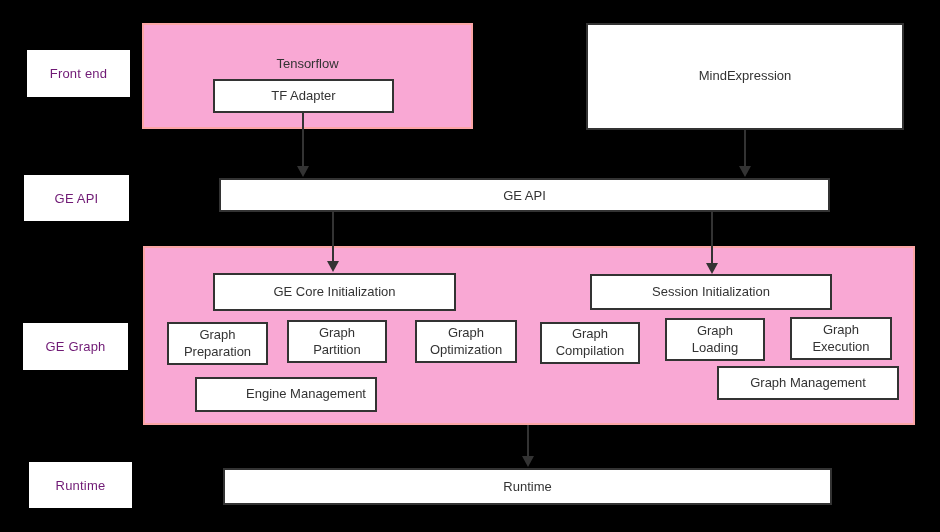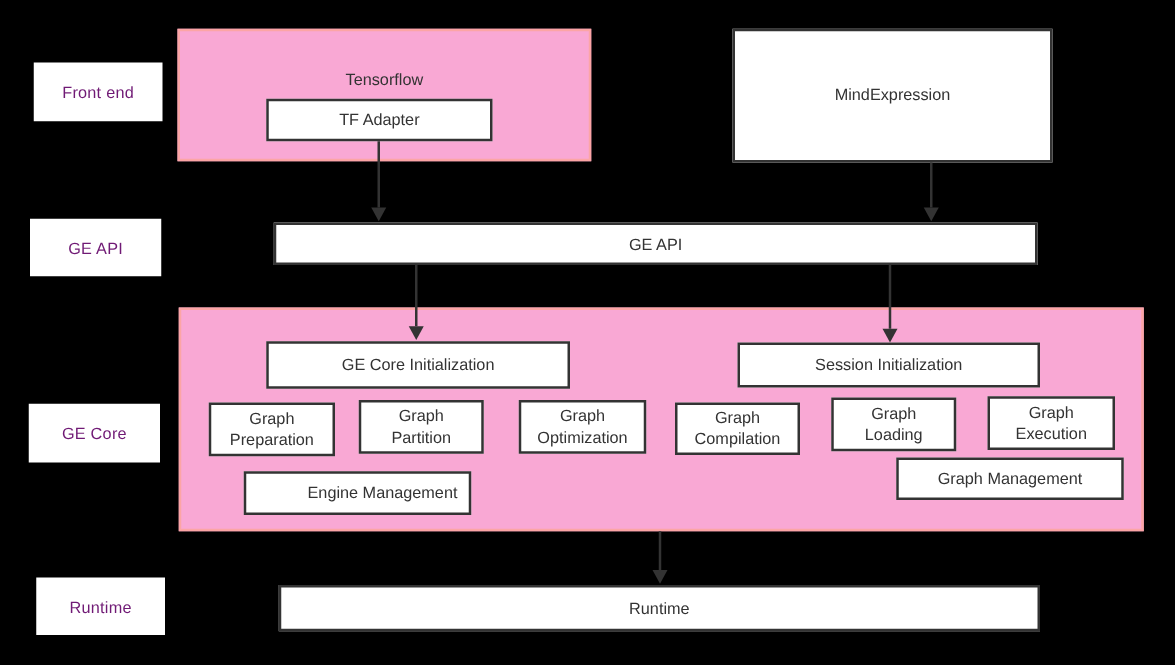--- a/index.html
+++ b/index.html
@@ -85,29 +85,29 @@
     border-top: 11px solid #333333;
   }
 </style>
 </head>
 <body>
 
 <div class="stage">
 
   <div class="abs side-label" style="left:27px; top:50px; width:103px; height:47px;">Front end</div>
   <div class="abs side-label" style="left:24px; top:175px; width:105px; height:46px;">GE API</div>
-  <div class="abs side-label" style="left:23px; top:323px; width:105px; height:47px;">GE Core</div>
+  <div class="abs side-label" style="left:23px; top:323px; width:105px; height:47px;">GE Graph</div>
   <div class="abs side-label" style="left:29px; top:462px; width:103px; height:46px;">Runtime</div>
 
   <div class="abs panel" style="left:142px; top:23px; width:331px; height:106px;">
     <div class="tf-title">Tensorflow</div>
     <div class="abs node" style="left:69px; top:54px; width:181px; height:34px;">TF Adapter</div>
   </div>
 
-  <div class="abs node" style="left:586px; top:23px; width:256px; height:107px;">MindExpression</div>
+  <div class="abs node" style="left:586px; top:23px; width:318px; height:107px;">MindExpression</div>
 
   <div class="abs bar" style="left:219px; top:178px; width:611px; height:34px;">GE API</div>
 
   <div class="abs panel" style="left:143px; top:246px; width:772px; height:179px;">
 
     <div class="abs node" style="left:68px; top:25px; width:243px; height:38px;">GE Core Initialization</div>
     <div class="abs node" style="left:445px; top:26px; width:242px; height:36px;">Session Initialization</div>
 
     <div class="abs node multiline" style="left:22px; top:74px; width:101px; height:43px;">Graph
 Preparation</div>

